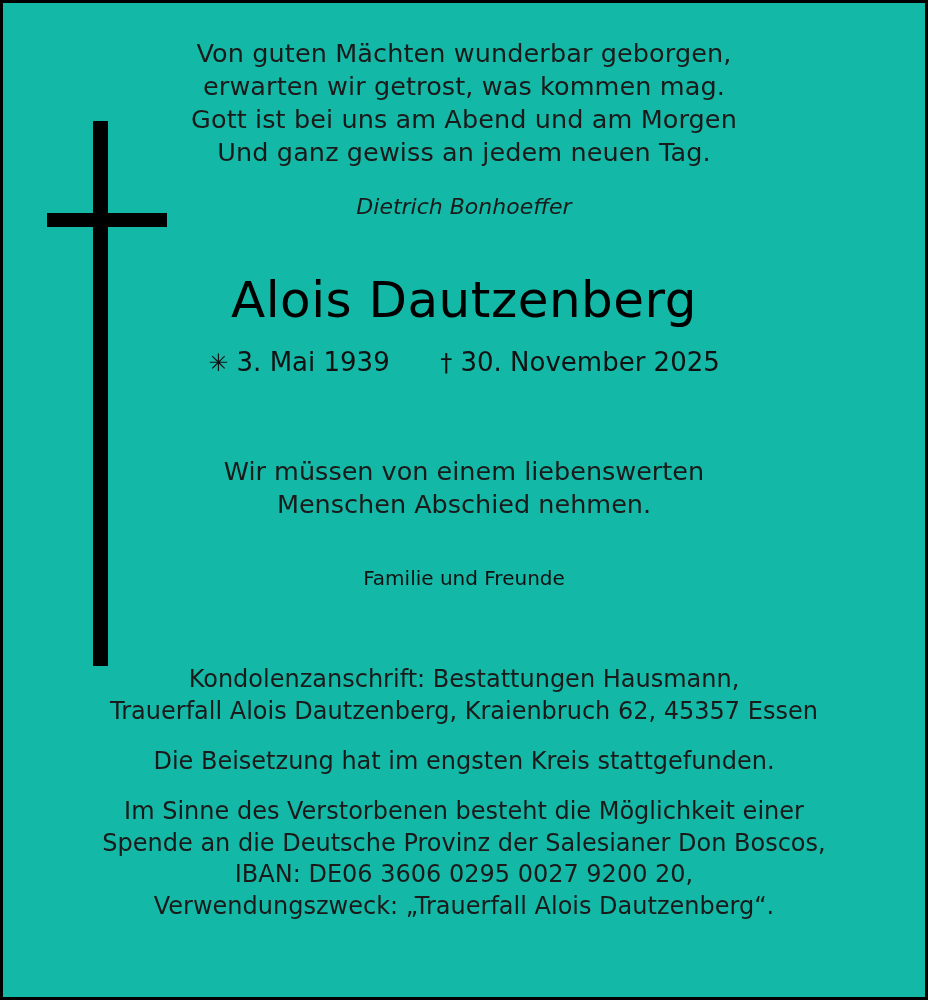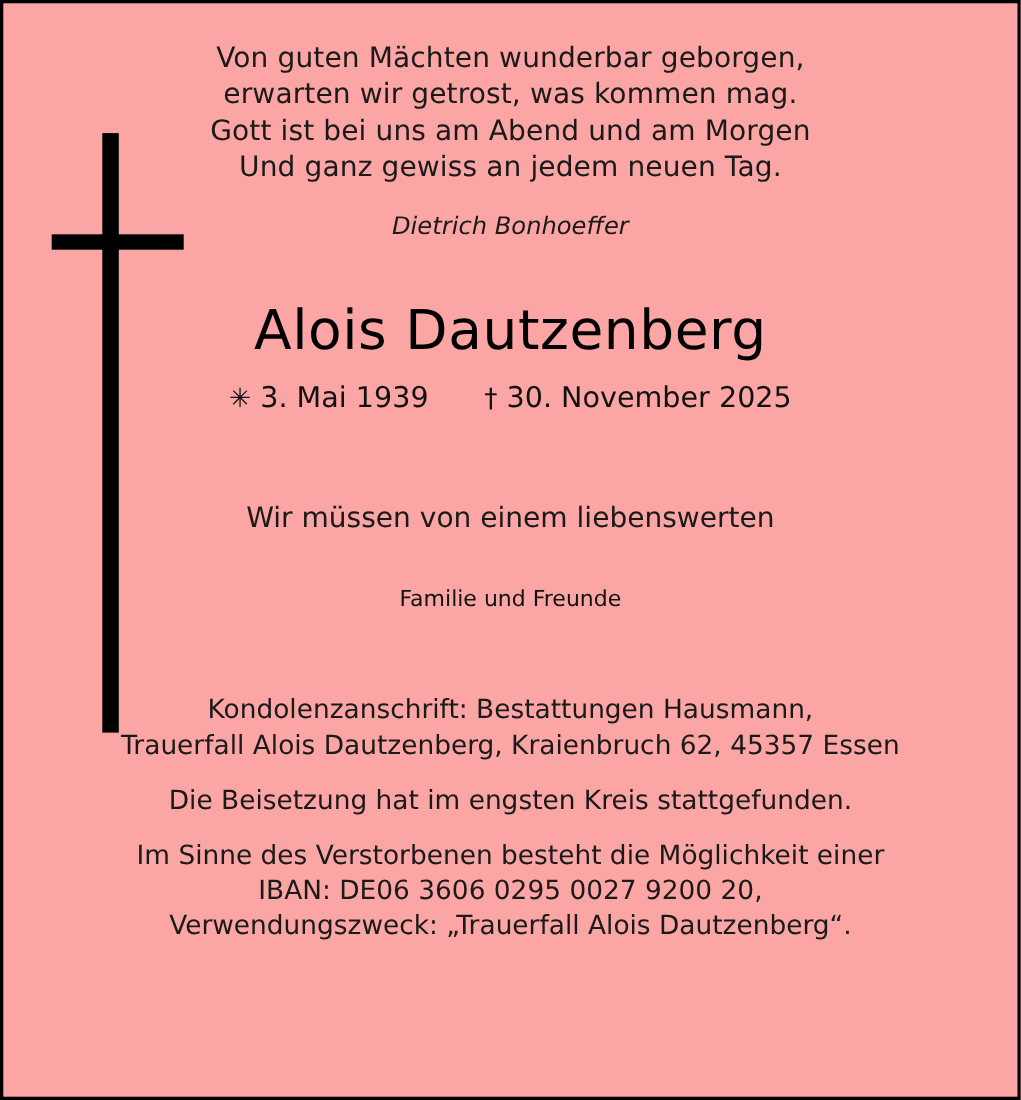--- a/index.html
+++ b/index.html
@@ -8,21 +8,21 @@
     background: #ffffff;
   }
   body {
     font-family: "DejaVu Sans", sans-serif;
   }
   .page {
     position: relative;
     width: 928px;
     height: 1000px;
     box-sizing: border-box;
-    background: #fca5a5;
+    background: #14b8a6;
     border: 3px solid #000000;
     overflow: hidden;
   }
   .inner {
     position: relative;
     width: 100%;
     height: 100%;
     box-sizing: border-box;
     padding: 34px 40px 20px 40px;
   }
@@ -145,34 +145,36 @@
       <div class="dates">
         <span class="sym">✳</span>
         <span>3. Mai 1939</span>
         <span class="gap"></span>
         <span class="sym">†</span>
         <span>30. November 2025</span>
       </div>
 
       <div class="farewell">
         <div>Wir müssen von einem liebenswerten</div>
+        <div>Menschen Abschied nehmen.</div>
       </div>
 
       <div class="family">Familie und Freunde</div>
 
       <div class="footer">
         <div class="block">
           <div>Kondolenzanschrift: Bestattungen Hausmann,</div>
           <div>Trauerfall Alois Dautzenberg, Kraienbruch 62, 45357 Essen</div>
         </div>
         <div class="block">
           <div>Die Beisetzung hat im engsten Kreis stattgefunden.</div>
         </div>
         <div class="block">
           <div>Im Sinne des Verstorbenen besteht die Möglichkeit einer</div>
+          <div>Spende an die Deutsche Provinz der Salesianer Don Boscos,</div>
           <div>IBAN: DE06 3606 0295 0027 9200 20,</div>
           <div>Verwendungszweck: „Trauerfall Alois Dautzenberg“.</div>
         </div>
       </div>
 
     </div>
   </div>
 </div>
 
 </body></html>

